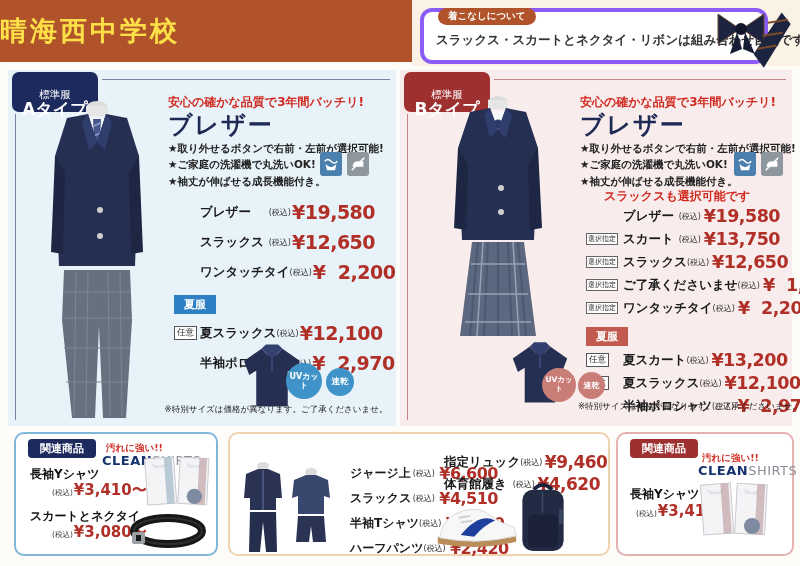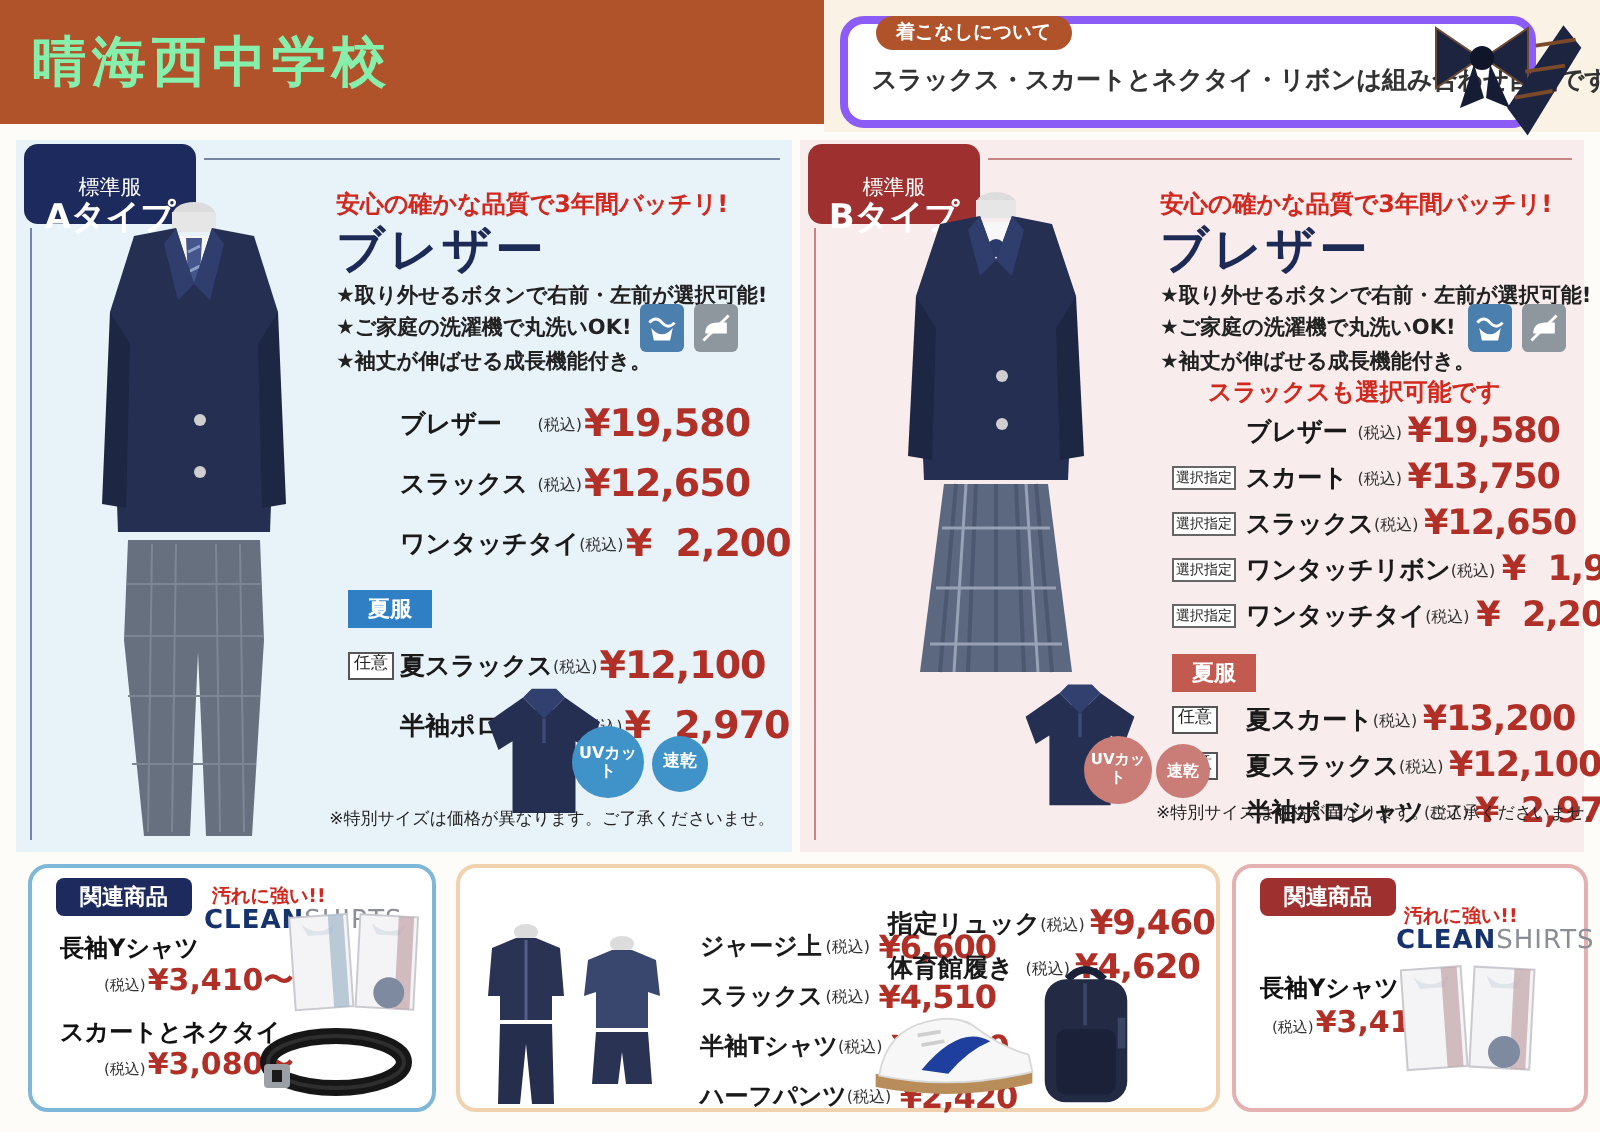--- a/index.html
+++ b/index.html
@@ -2,21 +2,21 @@
 <html><head>
 <meta charset="utf-8">
 <style>
   html,body{margin:0;padding:0;}
   body{font-family:"DejaVu Sans","Liberation Sans",sans-serif;}
   .page{position:relative;width:800px;height:566px;background:#fdfcf9;overflow:hidden;}
   .abs{position:absolute;}
 
   
   .header-bar{position:absolute;left:0;top:0;width:412px;height:62px;background:#b0522a;display:flex;align-items:center;}
-  .school{color:#86efac;font-weight:bold;font-size:27px;letter-spacing:3px;margin-left:16px;white-space:nowrap;}
+  .school{color:#fde047;font-weight:bold;font-size:27px;letter-spacing:3px;white-space:nowrap;}
   .header-badge{background:#fff;color:#b0522a;font-weight:bold;font-size:13.5px;border-radius:16px;padding:4px 14px;margin-left:12px;white-space:nowrap;}
   .topright-bg{position:absolute;left:412px;top:0;width:388px;height:66px;background:#fbf2e6;}
   .style-note{position:absolute;left:420px;top:8px;width:340px;height:48px;background:#fff;border:4px solid #8b5cf6;border-radius:12px;}
   .style-badge{position:absolute;left:14px;top:-4px;background:#b0522a;color:#fff;font-size:9.5px;font-weight:bold;border-radius:10px;padding:2px 10px;white-space:nowrap;}
   .style-text{position:absolute;left:12px;top:20px;font-size:12.5px;font-weight:bold;color:#333;white-space:nowrap;}
 
   
   .panel{position:absolute;top:70px;height:356px;}
   .panel-a{left:8px;width:388px;background:#e8f2f9;}
   .panel-b{left:400px;width:392px;background:#f8ecec;}
@@ -304,21 +304,21 @@
             <span class="sel-badge">選択指定</span>
           </span>
         <span class="lbl">スラックス</span>
         <span class="tax">(税込)</span>
         <span class="prc">¥12,650</span>
       </div>
       <div class="p-row" style="margin-bottom:3px;">
         <span class="slot" style="width:37px;">
             <span class="sel-badge">選択指定</span>
           </span>
-        <span class="lbl">ワンタッチリボン</span>
+        <span class="lbl">ご了承くださいませ</span>
         <span class="tax">(税込)</span>
         <span class="prc">¥  1,980</span>
       </div>
       <div class="p-row">
         <span class="slot" style="width:37px;">
             <span class="sel-badge">選択指定</span>
           </span>
         <span class="lbl">ワンタッチタイ</span>
         <span class="tax">(税込)</span>
         <span class="prc">¥  2,200</span>

